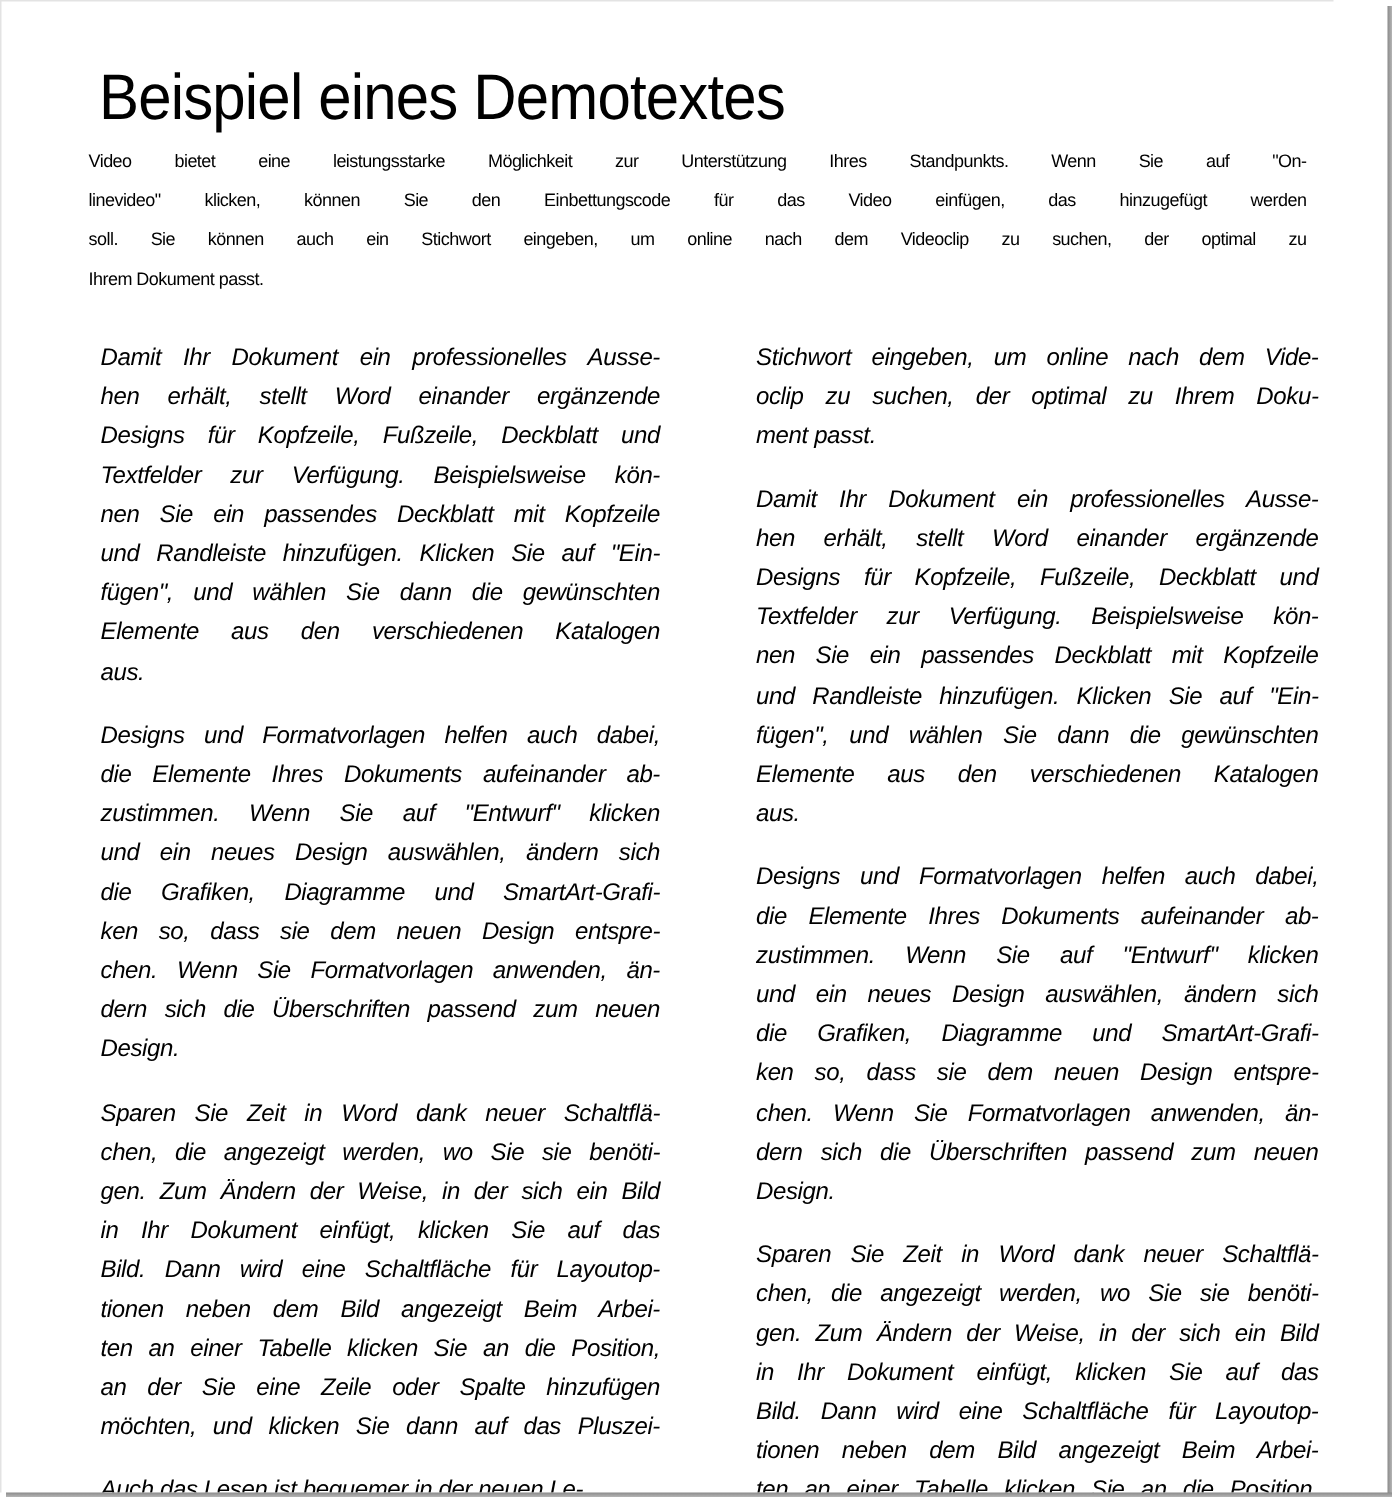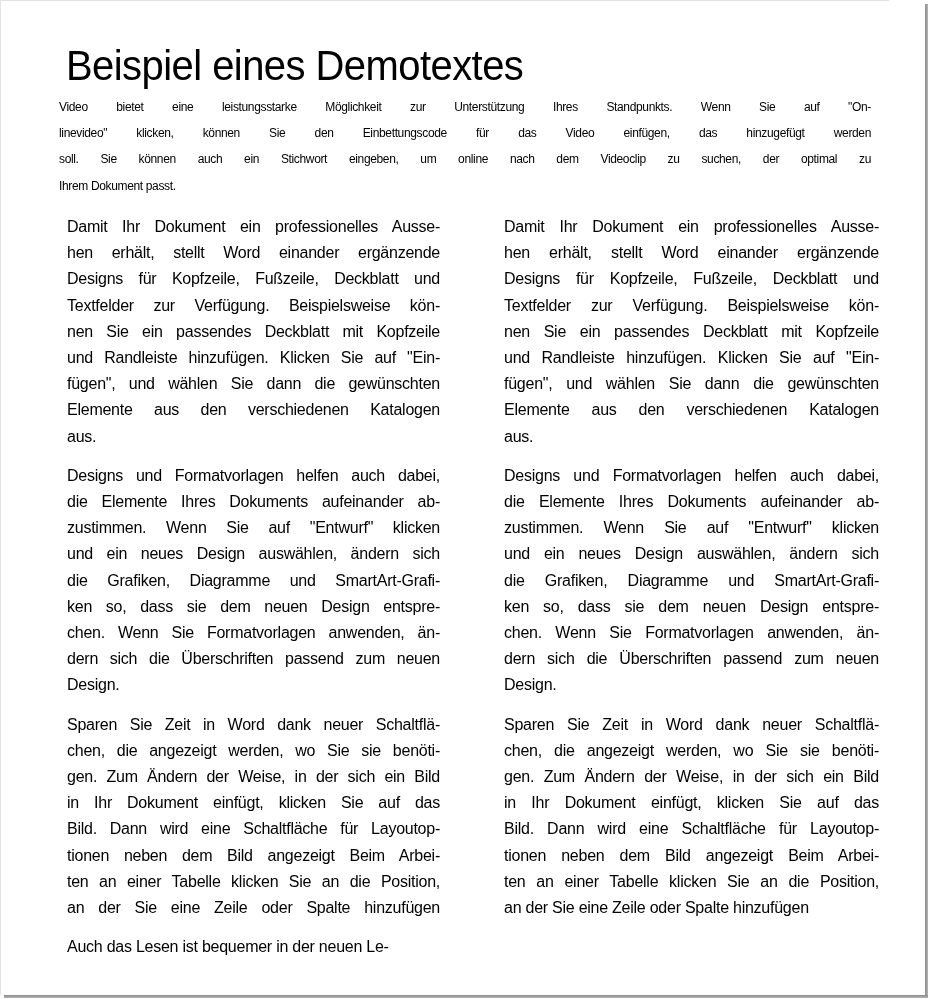--- a/index.html
+++ b/index.html
@@ -75,22 +75,23 @@
       font-family: "Liberation Sans", sans-serif;
       font-size: 16px;
       line-height: 26.2px;
       color: #000000;
       text-align: justify;
       letter-spacing: -0.25px;
     }
     .col-left { left: 66px; width: 373px; }
     .col-right { left: 503px; width: 375px; }
     .col p {
-      margin: 4px 0 13px 0;
+      margin: 16px 0 13px 0;
       hyphens: manual;
+      font-style: italic;
     }
     .col p .ln {
       display: block;
       text-align: justify;
       text-align-last: justify;
       white-space: nowrap;
     }
     .col p .ln.last {
       text-align-last: left;
     }
@@ -133,26 +134,32 @@
       </p>
       <p>
         <span class="ln">Sparen Sie Zeit in Word dank neuer Schaltflä-</span>
         <span class="ln">chen, die angezeigt werden, wo Sie sie benöti-</span>
         <span class="ln">gen. Zum Ändern der Weise, in der sich ein Bild</span>
         <span class="ln">in Ihr Dokument einfügt, klicken Sie auf das</span>
         <span class="ln">Bild. Dann wird eine Schaltfläche für Layoutop-</span>
         <span class="ln">tionen neben dem Bild angezeigt Beim Arbei-</span>
         <span class="ln">ten an einer Tabelle klicken Sie an die Position,</span>
         <span class="ln">an der Sie eine Zeile oder Spalte hinzufügen</span>
+        <span class="ln">möchten, und klicken Sie dann auf das Pluszei-</span>
       </p>
       <p>
         <span class="ln last">Auch das Lesen ist bequemer in der neuen Le-</span>
       </p>
     </div>
   <div class="col col-right" id="col-right">
+      <p>
+        <span class="ln">Stichwort eingeben, um online nach dem Vide-</span>
+        <span class="ln">oclip zu suchen, der optimal zu Ihrem Doku-</span>
+        <span class="ln last">ment passt.</span>
+      </p>
       <p>
         <span class="ln">Damit Ihr Dokument ein professionelles Ausse-</span>
         <span class="ln">hen erhält, stellt Word einander ergänzende</span>
         <span class="ln">Designs für Kopfzeile, Fußzeile, Deckblatt und</span>
         <span class="ln">Textfelder zur Verfügung. Beispielsweise kön-</span>
         <span class="ln">nen Sie ein passendes Deckblatt mit Kopfzeile</span>
         <span class="ln">und Randleiste hinzufügen. Klicken Sie auf "Ein-</span>
         <span class="ln">fügen", und wählen Sie dann die gewünschten</span>
         <span class="ln">Elemente aus den verschiedenen Katalogen</span>
         <span class="ln last">aus.</span>

